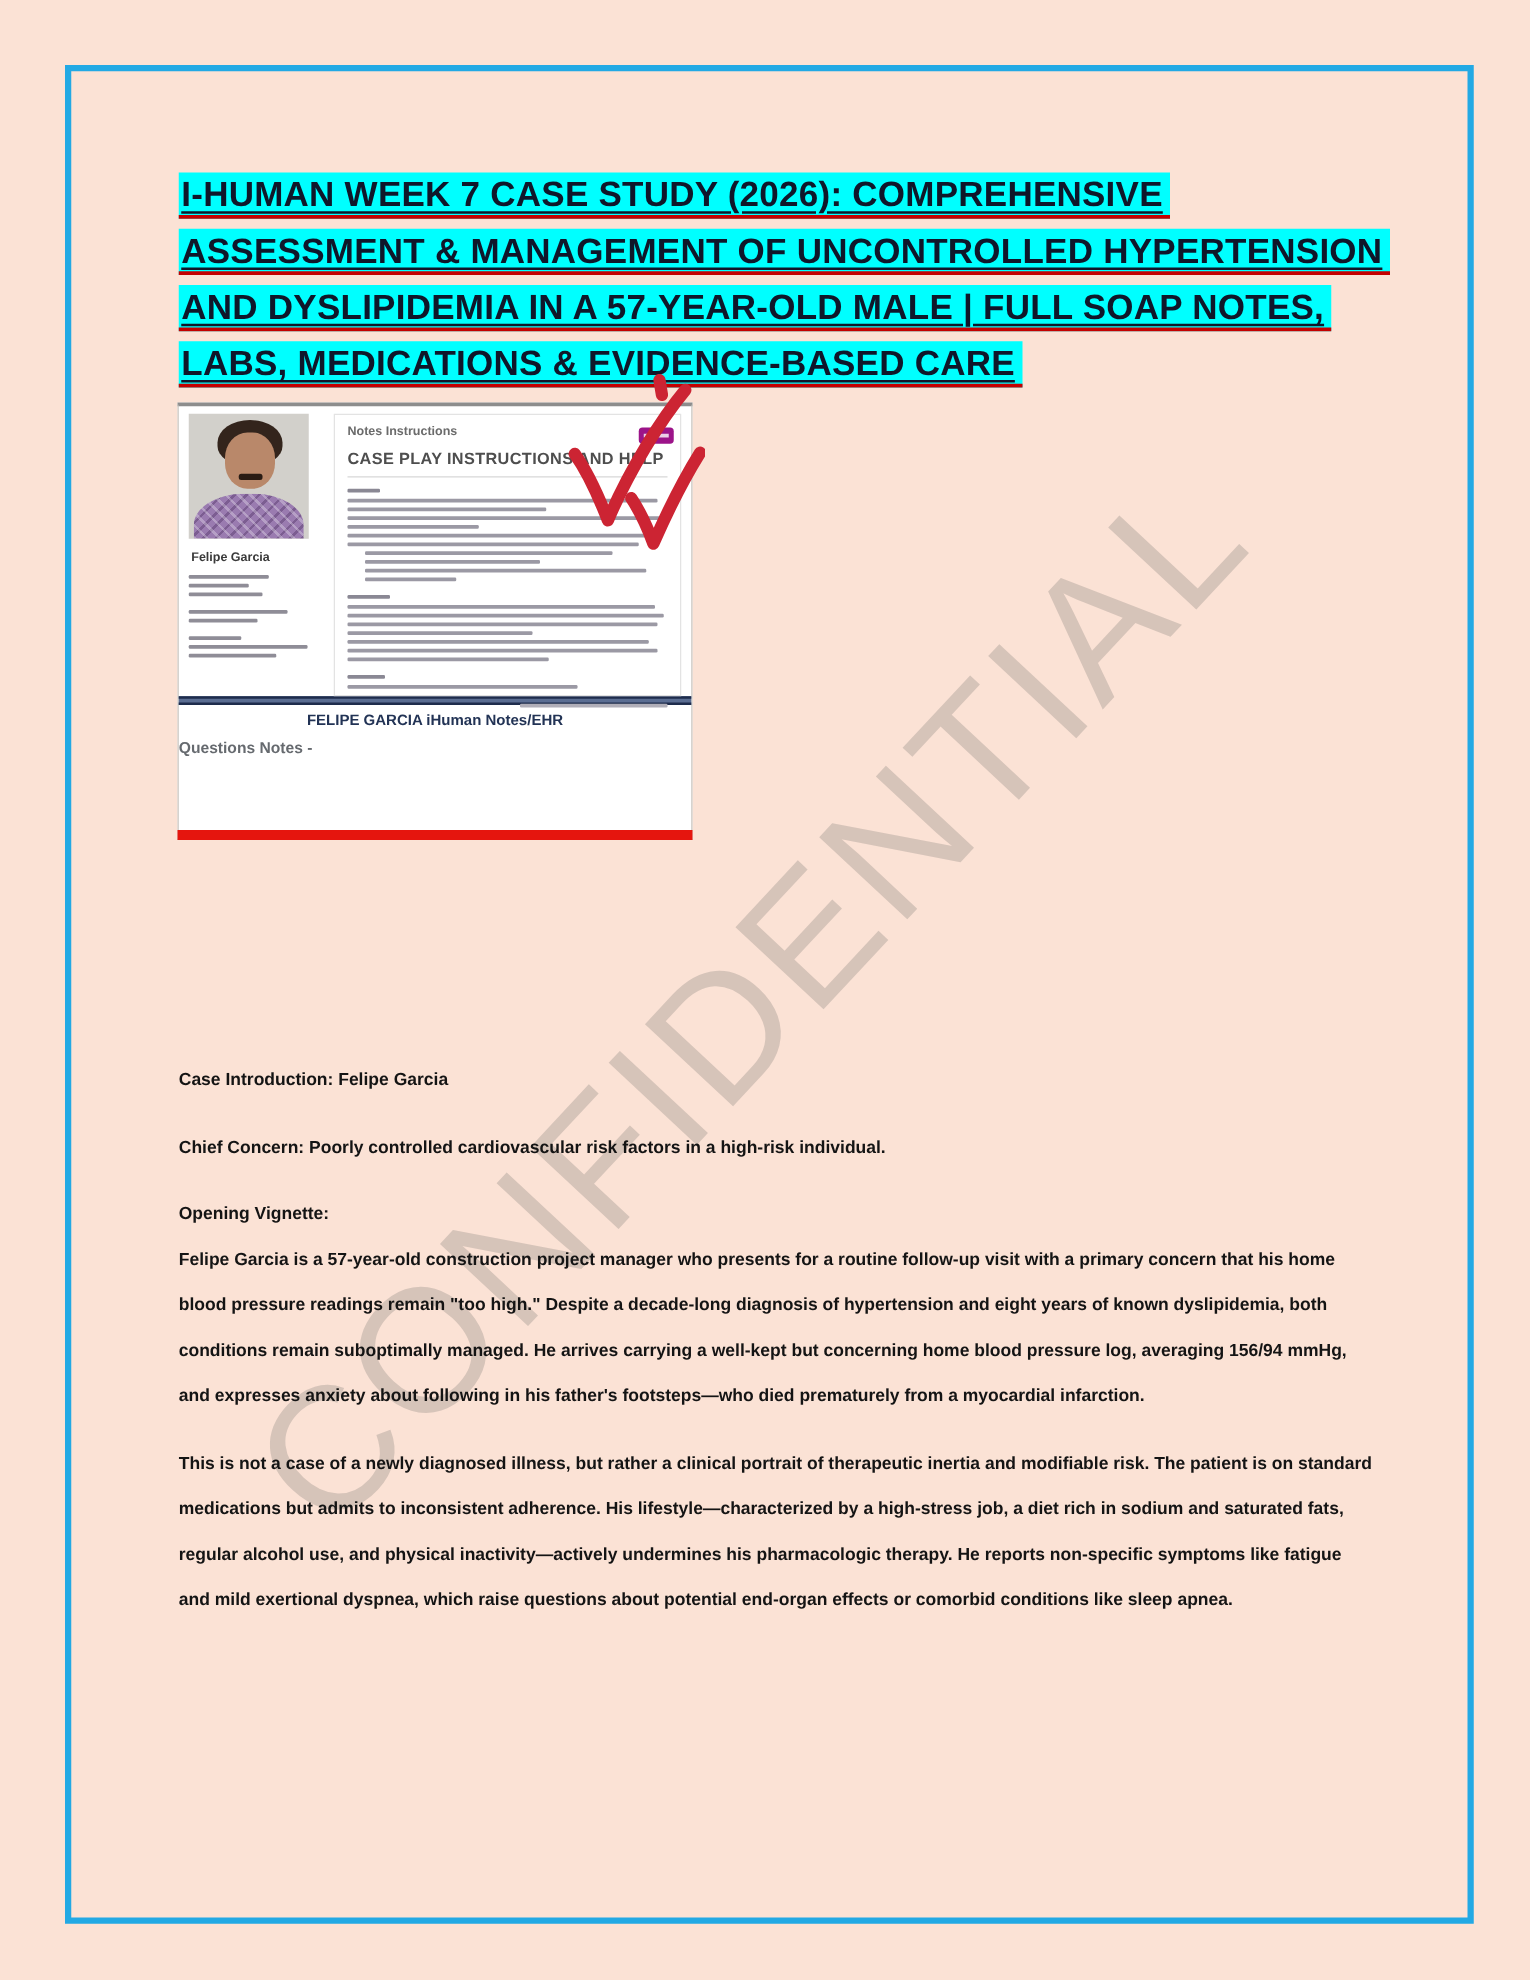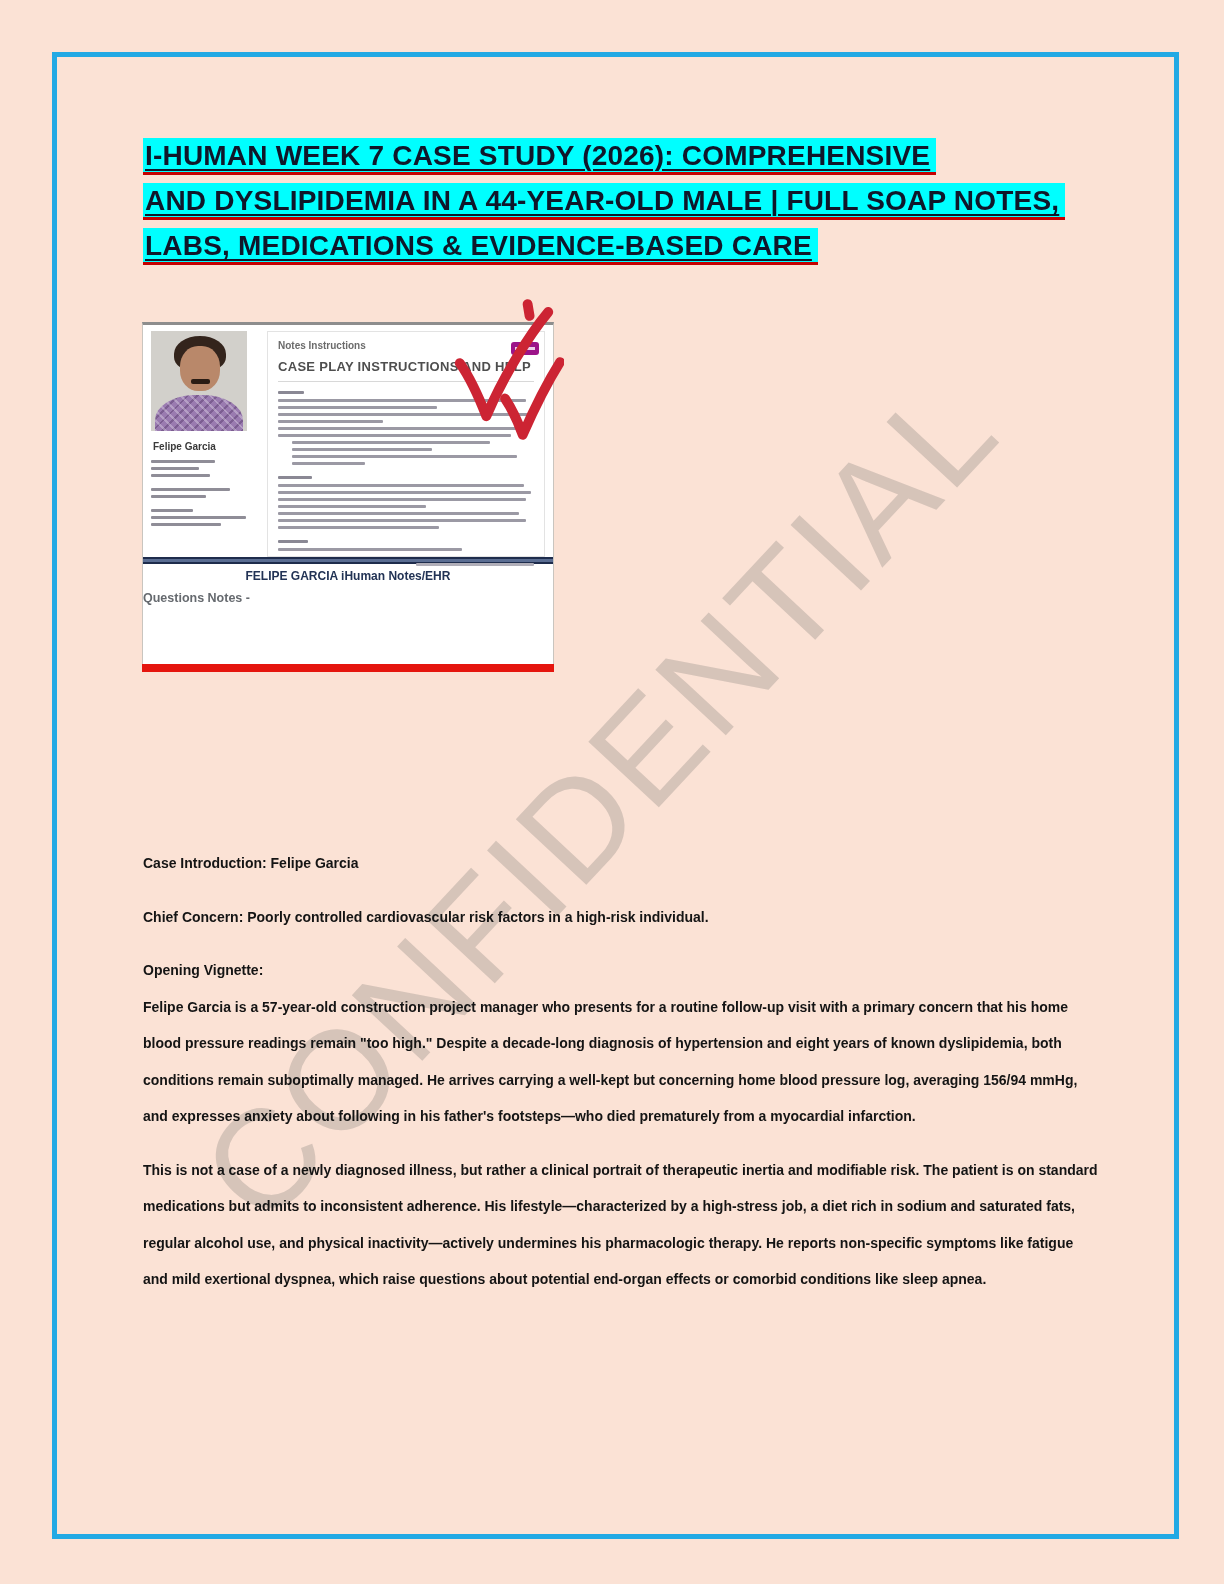--- a/index.html
+++ b/index.html
@@ -55,21 +55,22 @@
 </style>
 </head>
 <body>
 
 <div class="page">
   <div class="frame"></div>
   <div class="watermark">CONFIDENTIAL</div>
 
   <h1 class="title">
     <div class="trow"><span class="tline">I-HUMAN WEEK 7 CASE STUDY (2026): COMPREHENSIVE</span></div>
-    <div class="trow"><span class="tline">AND DYSLIPIDEMIA IN A 44-YEAR-OLD MALE | FULL SOAP NOTES,</span></div>
+    <div class="trow"><span class="tline">ASSESSMENT &amp; MANAGEMENT OF UNCONTROLLED HYPERTENSION</span></div>
+    <div class="trow"><span class="tline">AND DYSLIPIDEMIA IN A 57-YEAR-OLD MALE | FULL SOAP NOTES,</span></div>
     <div class="trow"><span class="tline">LABS, MEDICATIONS &amp; EVIDENCE-BASED CARE</span></div>
   </h1>
 
   <figure class="shot">
     <div class="shot-top">
       <aside class="shot-side">
         <div class="photo">
           <div class="ph-hair"></div>
           <div class="ph-face"></div>
           <div class="ph-stache"></div>

